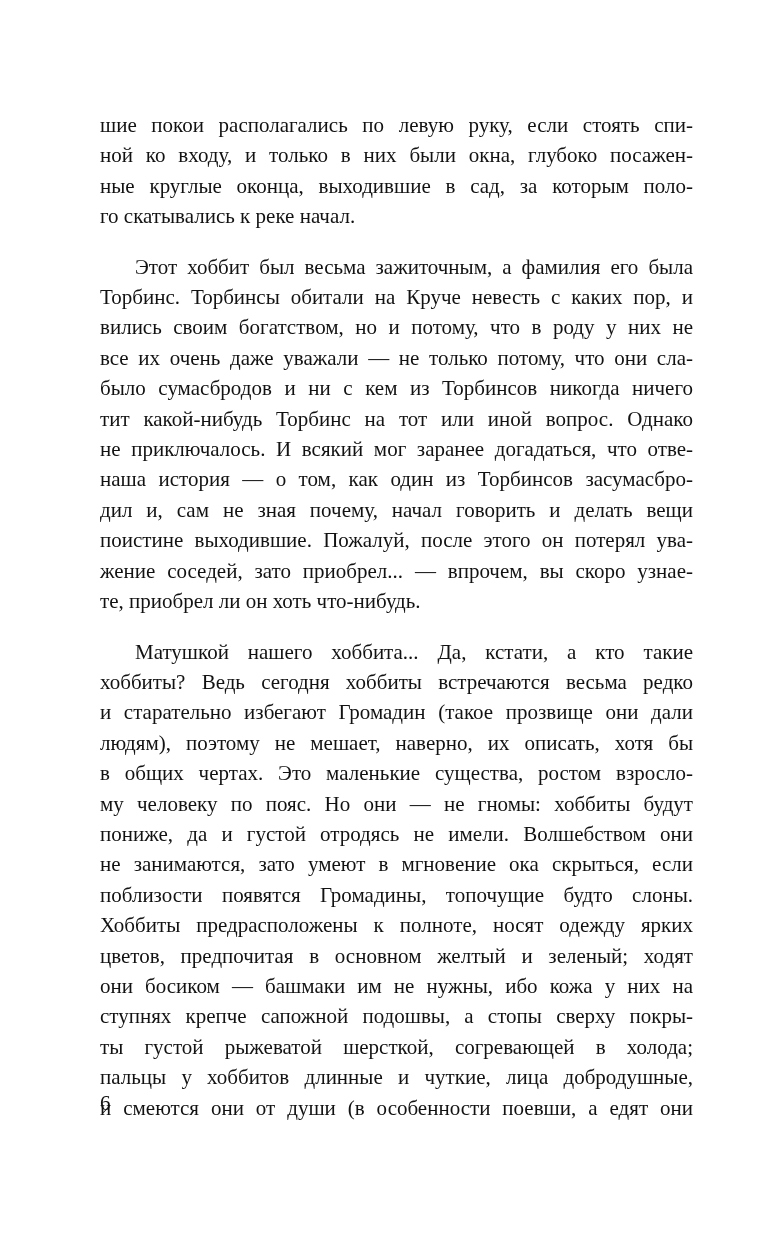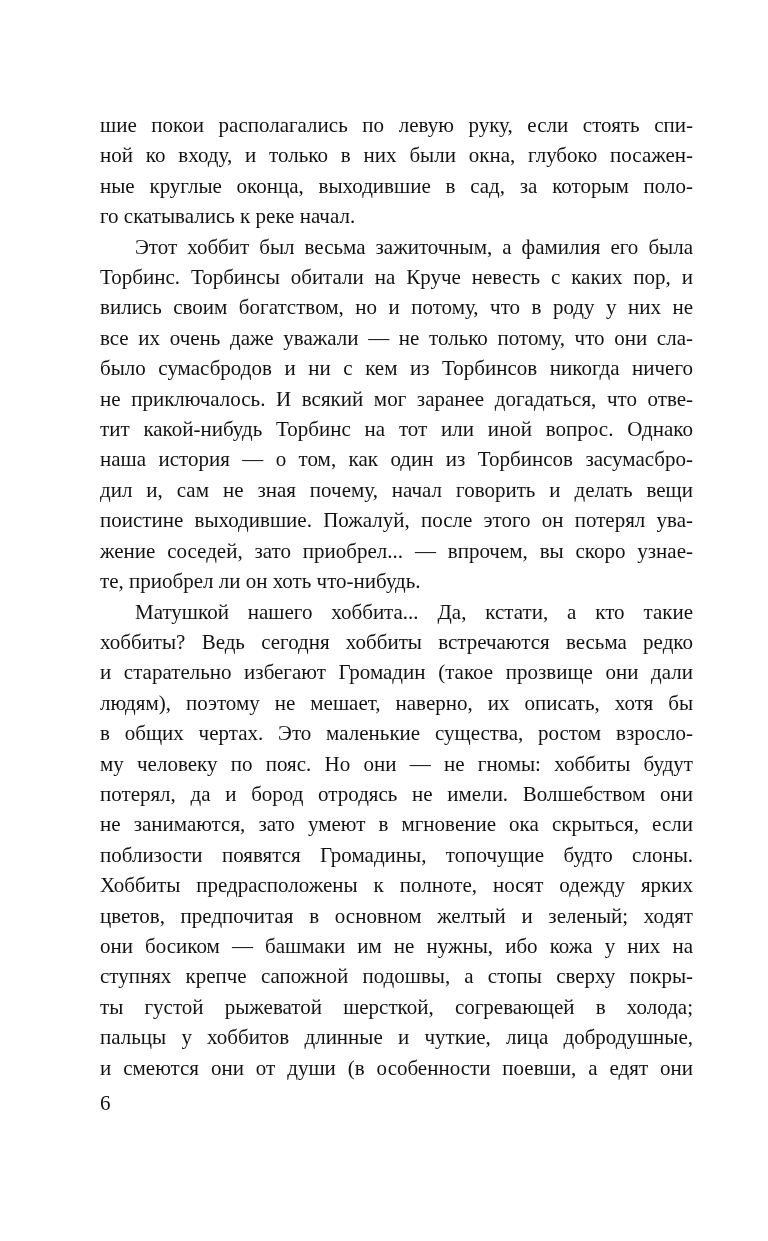--- a/index.html
+++ b/index.html
@@ -30,20 +30,21 @@
     line-height: 30.4px;
     text-align: justify;
     text-align-last: justify;
     white-space: normal;
   }
   .line.flush-end {
     text-align-last: left;
   }
   .line.indent {
     text-indent: 35px;
+    margin-top: 20px;
   }
   .page-number {
     position: absolute;
     left: 100px;
     top: 1088px;
     font-size: 21px;
     line-height: 30px;
   }
 </style>
 </head>
@@ -56,36 +57,36 @@
         <div class="line">ной ко входу, и только в них были окна, глубоко посажен-</div>
         <div class="line">ные круглые оконца, выходившие в сад, за которым поло-</div>
         <div class="line flush-end">го скатывались к реке начал.</div>
       </div>
       <div class="paragraph">
         <div class="line indent">Этот хоббит был весьма зажиточным, а фамилия его была</div>
         <div class="line">Торбинс. Торбинсы обитали на Круче невесть с каких пор, и</div>
         <div class="line">вились своим богатством, но и потому, что в роду у них не</div>
         <div class="line">все их очень даже уважали — не только потому, что они сла-</div>
         <div class="line">было сумасбродов и ни с кем из Торбинсов никогда ничего</div>
+        <div class="line">тит какой-нибудь Торбинс на тот или иной вопрос. Однако</div>
         <div class="line">не приключалось. И всякий мог заранее догадаться, что отве-</div>
-        <div class="line">тит какой-нибудь Торбинс на тот или иной вопрос. Однако</div>
         <div class="line">наша история — о том, как один из Торбинсов засумасбро-</div>
         <div class="line">дил и, сам не зная почему, начал говорить и делать вещи</div>
         <div class="line">поистине выходившие. Пожалуй, после этого он потерял ува-</div>
         <div class="line">жение соседей, зато приобрел... — впрочем, вы скоро узнае-</div>
         <div class="line flush-end">те, приобрел ли он хоть что-нибудь.</div>
       </div>
       <div class="paragraph">
         <div class="line indent">Матушкой нашего хоббита... Да, кстати, а кто такие</div>
         <div class="line">хоббиты? Ведь сегодня хоббиты встречаются весьма редко</div>
         <div class="line">и старательно избегают Громадин (такое прозвище они дали</div>
         <div class="line">людям), поэтому не мешает, наверно, их описать, хотя бы</div>
         <div class="line">в общих чертах. Это маленькие существа, ростом взросло-</div>
         <div class="line">му человеку по пояс. Но они — не гномы: хоббиты будут</div>
-        <div class="line">потерял, да и бород отродясь не имели. Волшебством они</div>
+        <div class="line">пониже, да и густой отродясь не имели. Волшебством они</div>
         <div class="line">не занимаются, зато умеют в мгновение ока скрыться, если</div>
         <div class="line">поблизости появятся Громадины, топочущие будто слоны.</div>
         <div class="line">Хоббиты предрасположены к полноте, носят одежду ярких</div>
         <div class="line">цветов, предпочитая в основном желтый и зеленый; ходят</div>
         <div class="line">они босиком — башмаки им не нужны, ибо кожа у них на</div>
         <div class="line">ступнях крепче сапожной подошвы, а стопы сверху покры-</div>
         <div class="line">ты густой рыжеватой шерсткой, согревающей в холода;</div>
         <div class="line">пальцы у хоббитов длинные и чуткие, лица добродушные,</div>
         <div class="line">и смеются они от души (в особенности поевши, а едят они</div>
       </div>

